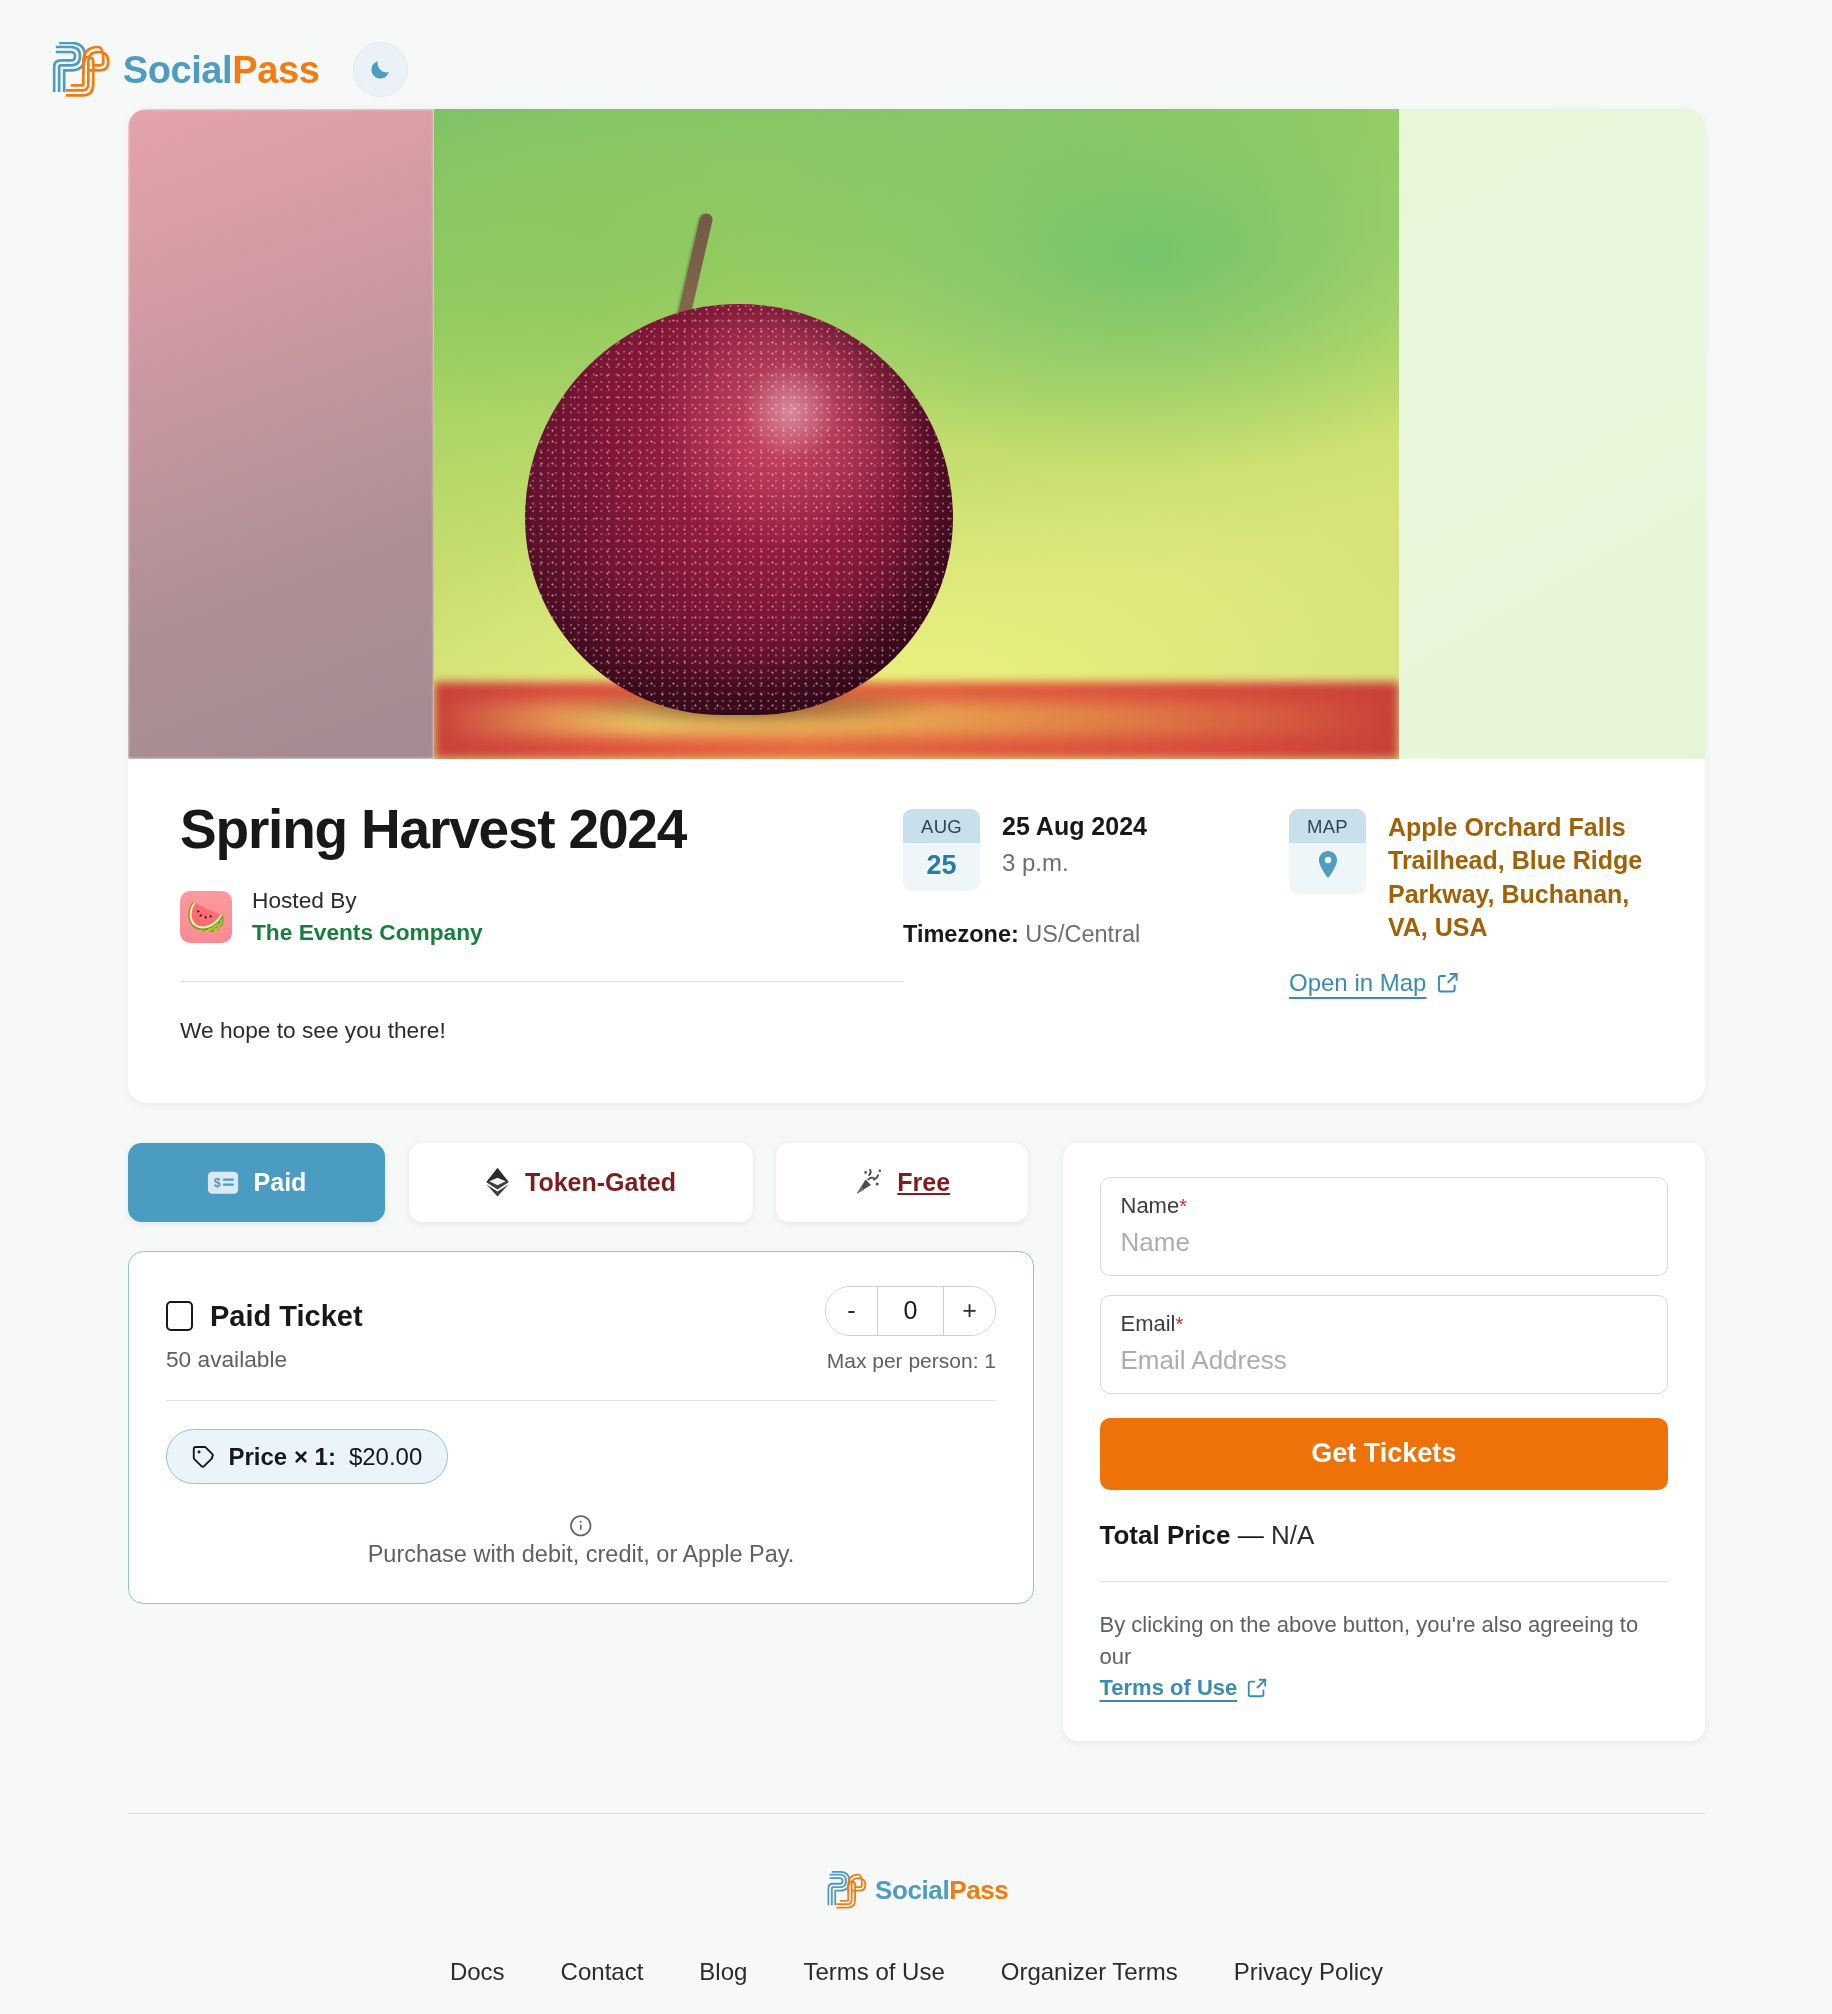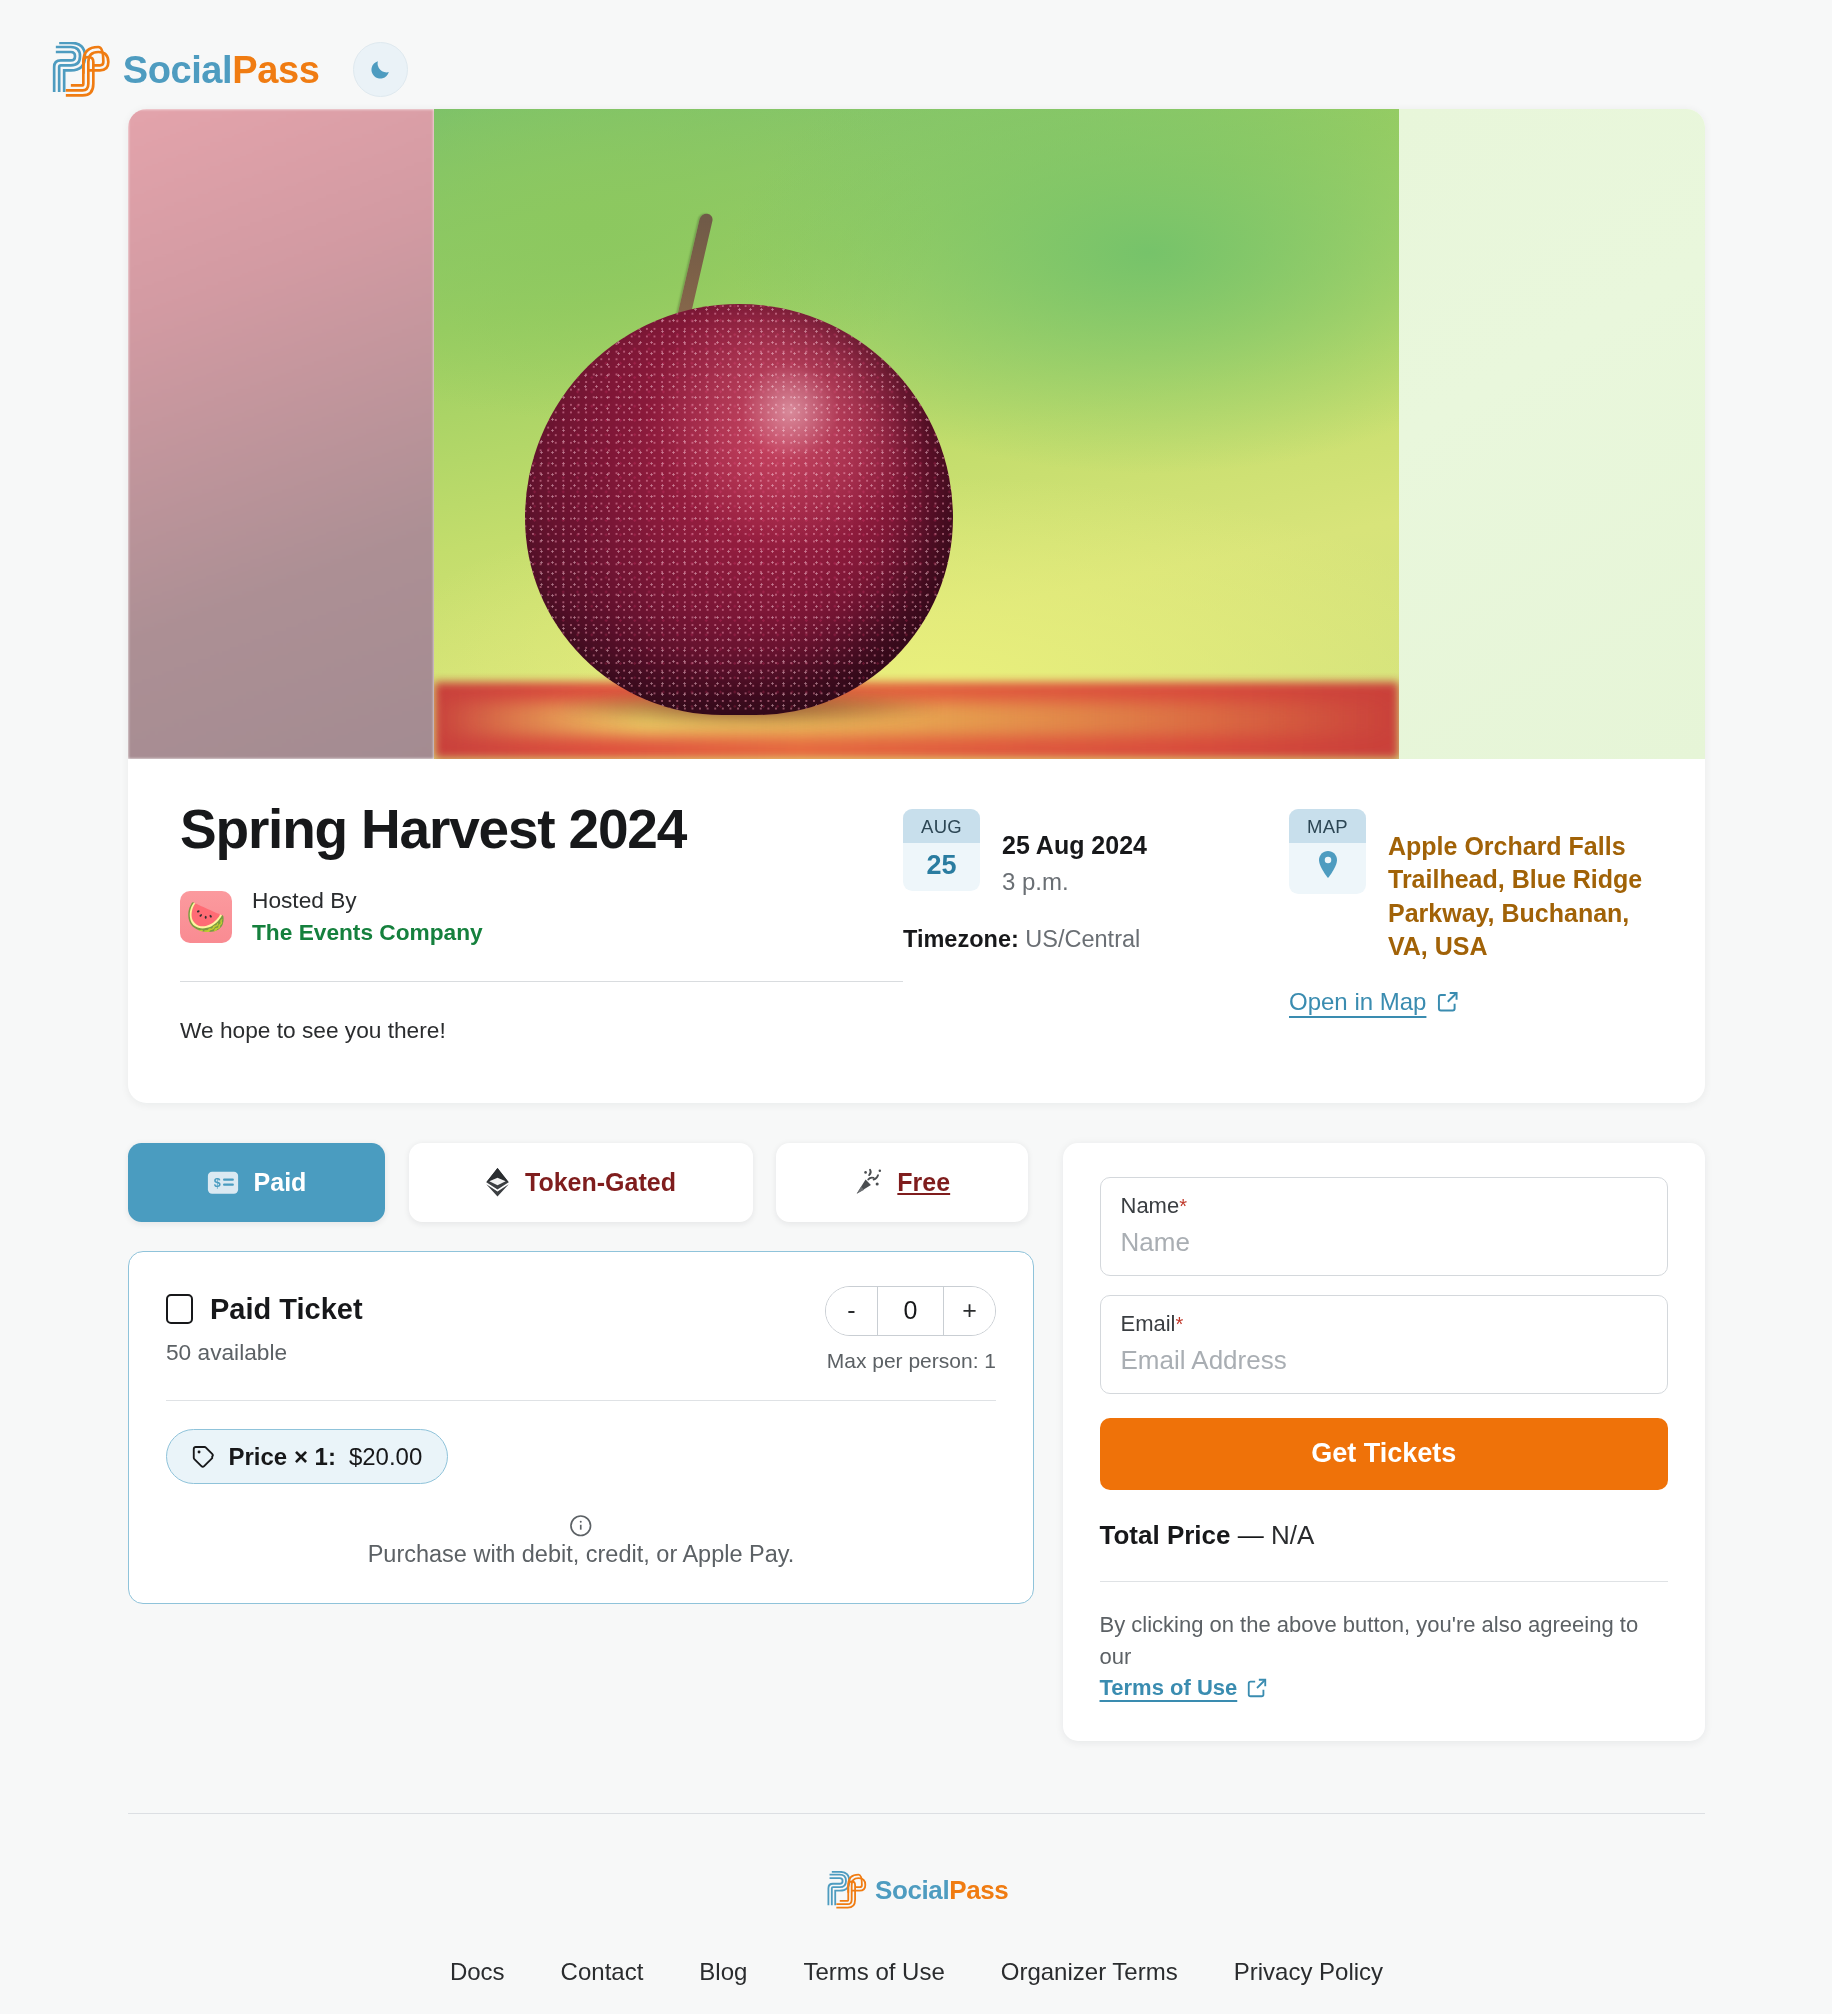--- a/index.html
+++ b/index.html
@@ -222,21 +222,21 @@
     font-size: 27px;
     font-weight: 700;
     padding: 6.7px 0 10px;
   }
   .map-chip-bot {
     color: #2a7ca0;
     font-size: 25px;
     padding: 8.4px 0 11.7px;
     line-height: 1;
   }
-  .meta-text { padding-top: 1.7px; margin-top: 19px; }
+  .meta-text { padding-top: 1.7px; }
   .meta-strong { font-size: 25px; font-weight: 700; color: #17181a; line-height: 1.25; }
   .meta-sub { font-size: 24px; color: #6a6f74; margin-top: 6.7px; }
   .tz-line { margin-top: 30px; font-size: 23.5px; color: #6a6f74; }
   .tz-line b { color: #17181a; }
 
   .addr { font-size: 25px; font-weight: 700; color: #a16207; line-height: 1.33; }
   .map-link {
     display: inline-flex; align-items: center; gap: 10px;
     margin-top: 25px; margin-left: 0;
     font-size: 24px; color: #3a8cb0;
@@ -268,21 +268,21 @@
   .tab.free { width: 252px; text-decoration: underline; }
   .tab-icon { display: inline-flex; align-items: center; }
 
   .ticket-card {
     margin-top: 28.5px;
     border: 1.3px solid #8fc3da;
     border-radius: 15px;
     background: #ffffff;
     padding: 34px 37px 35px 37px;
   }
-  .ticket-head { display: flex; align-items: center; justify-content: space-between; }
+  .ticket-head { display: flex; align-items: flex-end; justify-content: space-between; }
   .ticket-check-row { display: flex; align-items: center; gap: 17px; }
   .checkbox {
     width: 27px; height: 30px;
     border: 2.1px solid #17181a;
     border-radius: 5px;
     background: #fff;
     cursor: pointer;
   }
   .ticket-name { font-size: 29px; font-weight: 700; color: #17181a; }
   .ticket-avail { font-size: 22.7px; color: #5c6165; margin-top: 13.4px; margin-left: 0; }

